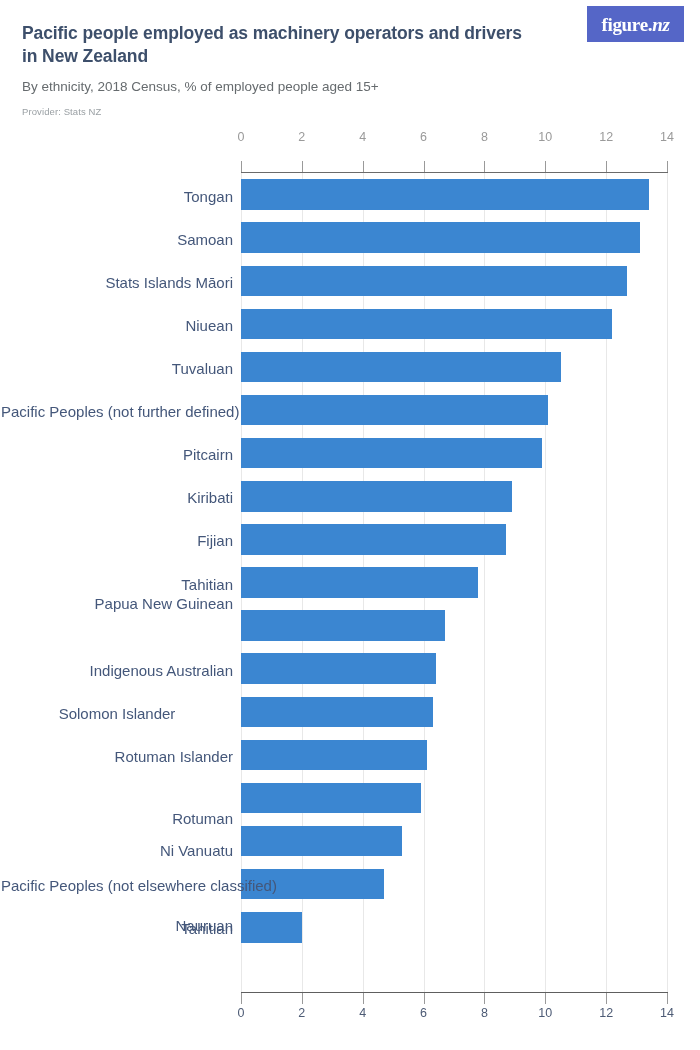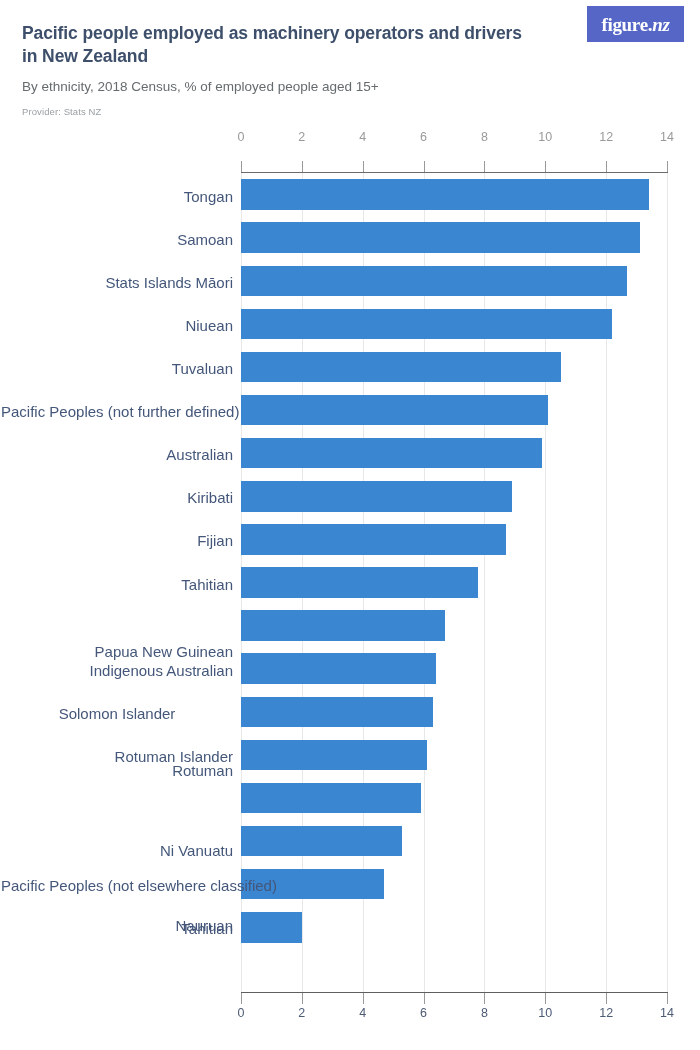--- a/index.html
+++ b/index.html
@@ -140,29 +140,29 @@
       <div class="bar" title="Pacific Peoples (not elsewhere classified): 4.7%" style="top: 695.987px; height: 30.5px; width: 143.014px; background: rgb(59, 134, 209);"></div>
       <div class="bar" title="Hawaiian: 2%" style="top: 739.092px; height: 30.5px; width: 60.8571px; background: rgb(59, 134, 209);"></div>
     </div>
   <div id="cats">
       <div class="cat-label" style="top: 15.5526px;">Tongan</div>
       <div class="cat-label" style="top: 58.6579px;">Samoan</div>
       <div class="cat-label" style="top: 101.763px;">Stats Islands Māori</div>
       <div class="cat-label" style="top: 144.868px;">Niuean</div>
       <div class="cat-label" style="top: 187.974px;">Tuvaluan</div>
       <div class="cat-label" style="top: 231.079px;">Pacific Peoples (not further defined)</div>
-      <div class="cat-label" style="top: 274.184px;">Australian</div>
+      <div class="cat-label" style="top: 274.184px;">Pitcairn</div>
       <div class="cat-label" style="top: 317.289px;">Kiribati</div>
       <div class="cat-label" style="top: 360.395px; margin-left: 38px;">Fijian</div>
       <div class="cat-label" style="top: 403.5px; text-align: right;">Tahitian</div>
-      <div class="cat-label" style="top: 471px;">Papua New Guinean</div>
+      <div class="cat-label" style="top: 423px;">Papua New Guinean</div>
       <div class="cat-label" style="top: 489.711px;">Indigenous Australian</div>
       <div class="cat-label" style="top: 532.816px; text-align: center;">Solomon Islander</div>
       <div class="cat-label" style="top: 575.921px;">Rotuman Islander</div>
-      <div class="cat-label" style="top: 590px; padding-left: 36px;">Rotuman</div>
+      <div class="cat-label" style="top: 638px; padding-left: 36px;">Rotuman</div>
       <div class="cat-label" style="top: 670px;">Ni Vanuatu</div>
       <div class="cat-label" style="top: 705.237px;">Pacific Peoples (not elsewhere classified)</div>
       <div class="cat-label" style="top: 748.342px;">Tahitian</div>
       <div class="cat-label" style="top: 745px;">Nauruan</div>
     </div>
 
 <div class="tick-top" style="left: 241px;"></div>
     <div class="tick-bottom" style="left: 241px;"></div>
     <div class="tlabel-top" style="left: 241px;">0</div>
     <div class="tlabel-bottom" style="left: 241px;">0</div>

